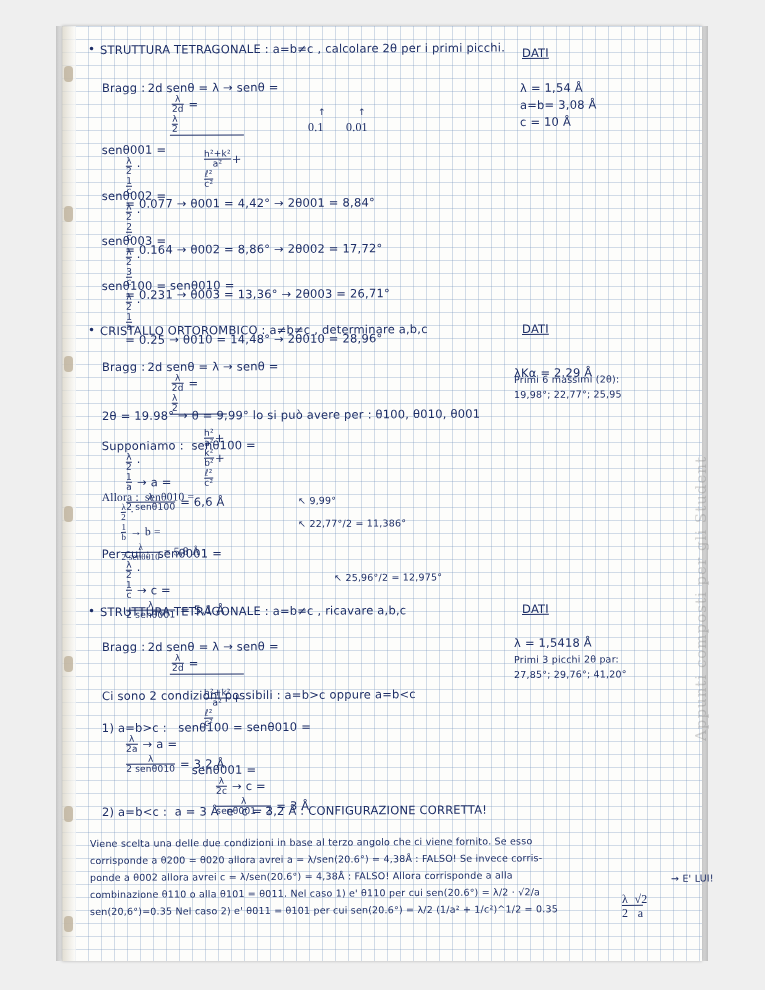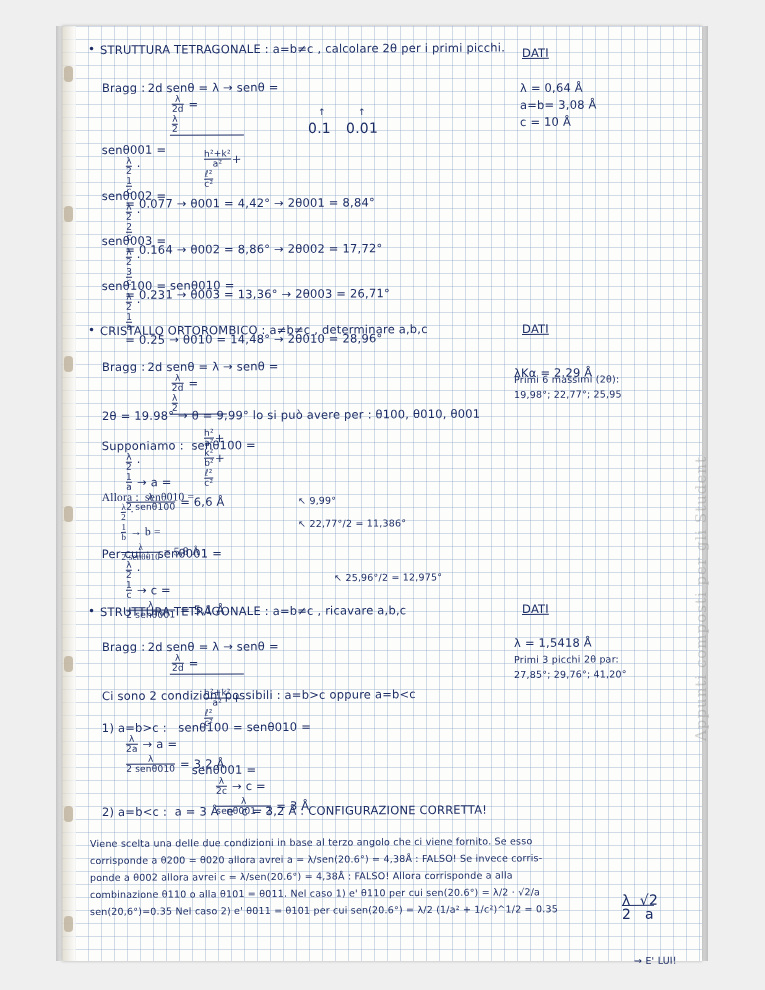--- a/index.html
+++ b/index.html
@@ -73,21 +73,21 @@
     position: absolute;
     color: #1c2d66;
     font-family: "DejaVu Sans", sans-serif;
     font-size: 11.5px;
     letter-spacing: 0.2px;
     white-space: pre;
     transform: rotate(-0.35deg);
     transform-origin: left center;
   }
   .ink.sm { font-size: 9.5px; }
-  .ink.xs { font-size: 14px; }
+  .ink.xs { font-size: 12px; font-family: Liberation Serif, serif; }
   .ink.bullet { font-size: 12px; }
   .ink.title { font-size: 11.5px; }
 
   .frac {
     display: inline-block;
     vertical-align: middle;
     text-align: center;
     font-size: 9px;
     line-height: 1.05;
     margin: 0 1px;
@@ -132,21 +132,21 @@
     <div class="punch" style="top:330px;"></div>
     <div class="punch" style="top:480px;"></div>
     <div class="punch" style="top:630px;"></div>
     <div class="punch" style="top:780px;"></div>
     <div class="punch" style="top:890px;"></div>
 
     <div class="ink bullet" style="left:26px; top:16px;">•</div>
     <div class="ink title" style="left:38px; top:17px;">STRUTTURA TETRAGONALE : a=b≠c , calcolare 2θ per i primi picchi.</div>
 
     <div class="ink" style="left:460px; top:20px; text-decoration:underline;">DATI</div>
-    <div class="ink" style="left:458px; top:55px;">λ = 0,64 Å</div>
+    <div class="ink" style="left:458px; top:55px;">λ = 1,54 Å</div>
     <div class="ink" style="left:458px; top:72px;">a=b= 3,08 Å</div>
     <div class="ink" style="left:458px; top:89px;text-align:right;">c = 10 Å</div>
 
     <div class="ink" style="left:40px; top:55px;">Bragg :</div>
     <div class="ink" style="left:86px; top:55px;">2d senθ = λ → senθ =
       <span class="frac"><span class="num">λ</span><span class="den">2d</span></span> =
       <span class="frac"><span class="num">λ</span><span class="den">2</span></span>
       <span class="sqrt">
         <span class="frac"><span class="num">h²+k²</span><span class="den">a²</span></span>+
         <span class="frac"><span class="num">ℓ²</span><span class="den">c²</span></span>
@@ -255,17 +255,17 @@
     <div class="ink" style="left:40px; top:779px;">2) a=b&lt;c :  a = 3 Å  e  c = 3,2 Å : CONFIGURAZIONE CORRETTA!</div>
 
     <div class="ink sm" style="left:28px; top:812px;">Viene scelta una delle due condizioni in base al terzo angolo che ci viene fornito. Se esso</div>
     <div class="ink sm" style="left:28px; top:829px;">corrisponde a θ200 = θ020 allora avrei a = λ/sen(20.6°) = 4,38Å : FALSO! Se invece corris-</div>
     <div class="ink sm" style="left:28px; top:846px;">ponde a θ002 allora avrei c = λ/sen(20.6°) = 4,38Å : FALSO! Allora corrisponde a alla</div>
     <div class="ink sm" style="left:28px; top:863px;">combinazione θ110 o alla θ101 = θ011. Nel caso 1) e' θ110 per cui sen(20.6°) = λ/2 · √2/a</div>
     <div class="ink sm" style="left:28px; top:880px;">sen(20,6°)=0.35 Nel caso 2) e' θ011 = θ101 per cui sen(20.6°) = λ/2 (1/a² + 1/c²)^1/2 = 0.35</div>
 
     <div class="ink xs" style="left:560px; top:866px;">λ  √2</div>
     <div class="ink xs" style="left:560px; top:879px; border-top:1px solid #1c2d66;">2   a</div>
-    <div class="ink sm" style="left:572px; top:929px;">→ E' LUI!</div>
+    <div class="ink sm" style="left:572px; top:847px;padding-left:37px;">→ E' LUI!</div>
 
     <div class="watermark">Appunti composti per gli Student</div>
   </div>
 </div>
 
 </body></html>

